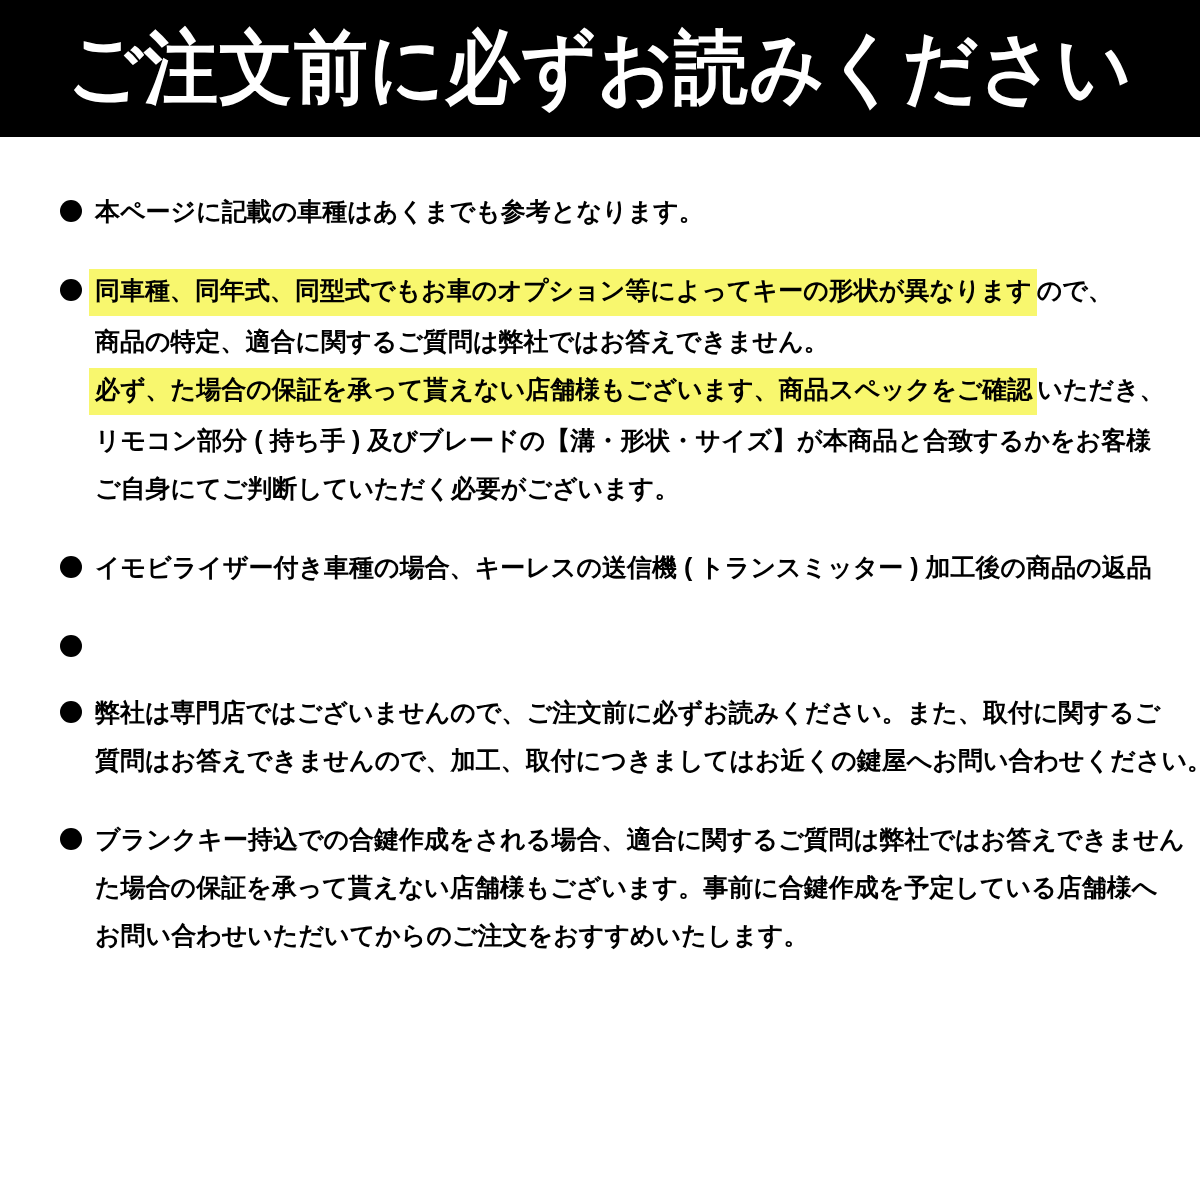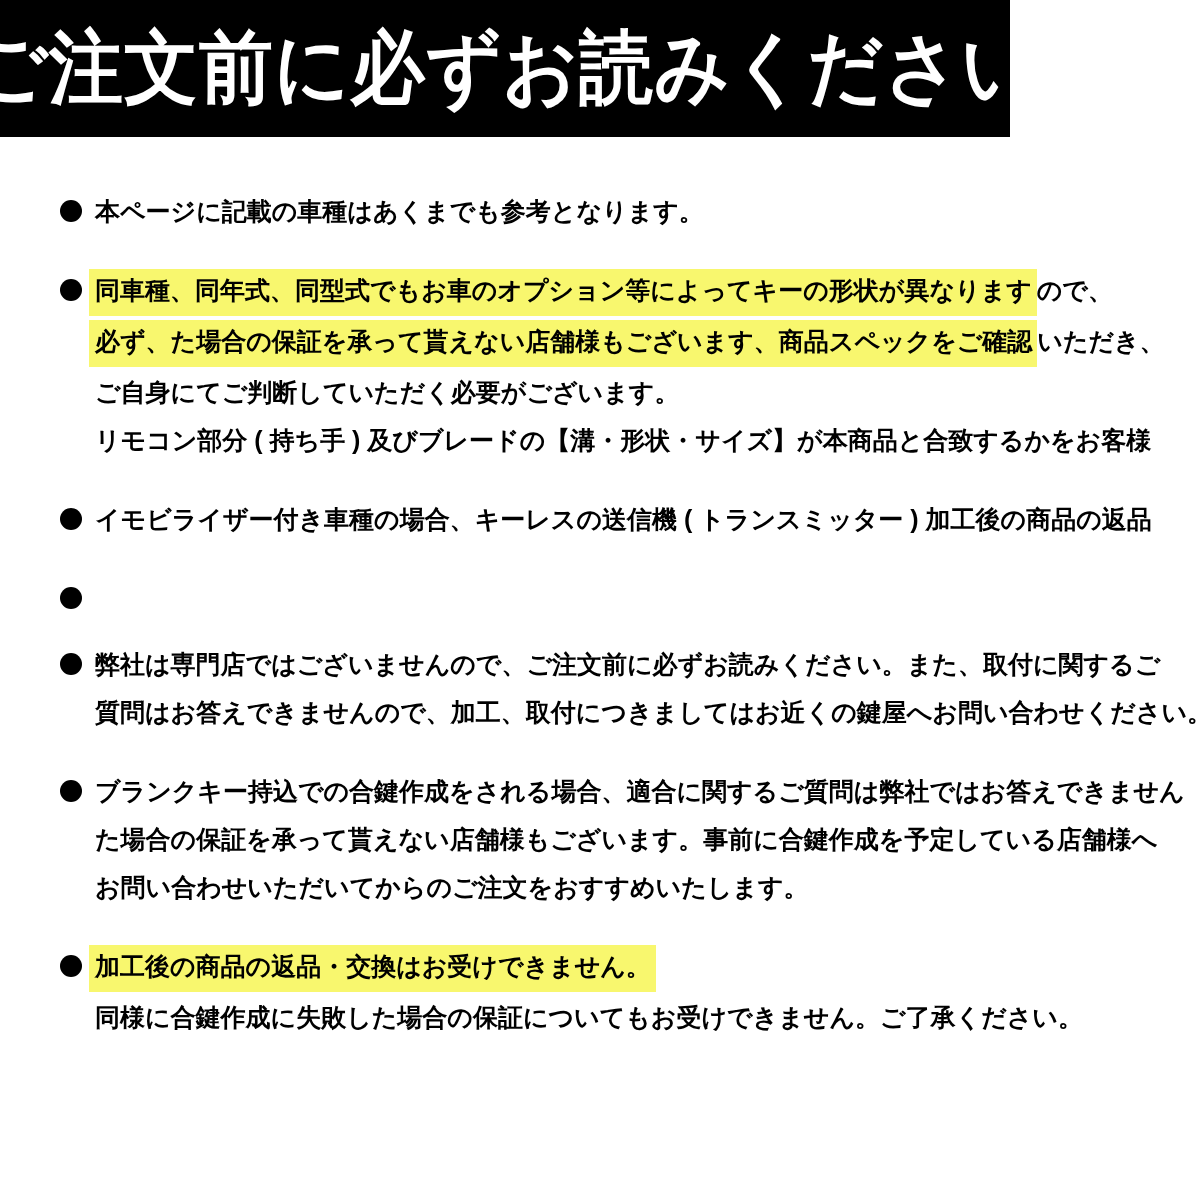--- a/index.html
+++ b/index.html
@@ -4,21 +4,21 @@
 <style>
   * { box-sizing: border-box; }
   html, body {
     margin: 0; padding: 0;
     width: 1200px; height: 1200px;
     background: #ffffff;
     font-family: "Liberation Sans", "DejaVu Sans", sans-serif;
     overflow: hidden;
   }
   .header {
-    width: 1010px; height: 137px;
+    width: 1200px; height: 137px;
     background: var(--header-bg, #000000);
     display: flex; align-items: center; justify-content: center;
   }
   .header-title {
     margin: 0;
     color: var(--header-fg, #ffffff);
     font-size: 74px;
     font-weight: 900;
     letter-spacing: 1px;
     white-space: nowrap;
@@ -66,23 +66,24 @@
     <span class="bullet"></span>
     <div class="lines">
       <div class="line"><span>本ページに記載の車種はあくまでも参考となります。</span></div>
     </div>
   </div>
 
   <div class="notice-item">
     <span class="bullet"></span>
     <div class="lines">
       <div class="line"><span class="hl">同車種、同年式、同型式でもお車のオプション等によってキーの形状が異なります</span><span>ので、</span></div>
+      <div class="line"><span>商品の特定、適合に関するご質問は弊社ではお答えできません。</span></div>
       <div class="line"><span class="hl">必ず、た場合の保証を承って貰えない店舗様もございます、商品スペックをご確認</span><span>いただき、</span></div>
+      <div class="line"><span>リモコン部分 ( 持ち手 ) 及びブレードの【溝・形状・サイズ】が本商品と合致するかをお客様</span></div>
       <div class="line"><span>ご自身にてご判断していただく必要がございます。</span></div>
-      <div class="line"><span>リモコン部分 ( 持ち手 ) 及びブレードの【溝・形状・サイズ】が本商品と合致するかをお客様</span></div>
     </div>
   </div>
 
   <div class="notice-item">
     <span class="bullet"></span>
     <div class="lines">
       <div class="line"><span>イモビライザー付き車種の場合、キーレスの送信機 ( トランスミッター ) 加工後の商品の返品</span></div>
     </div>
   </div>
 
@@ -100,21 +101,14 @@
 
   <div class="notice-item">
     <span class="bullet"></span>
     <div class="lines">
       <div class="line"><span>ブランクキー持込での合鍵作成をされる場合、適合に関するご質問は弊社ではお答えできません</span></div>
       <div class="line"><span>た場合の保証を承って貰えない店舗様もございます。事前に合鍵作成を予定している店舗様へ</span></div>
       <div class="line"><span>お問い合わせいただいてからのご注文をおすすめいたします。</span></div>
     </div>
   </div>
 
-  <div class="notice-item">
-    <span class="bullet"></span>
-    <div class="lines">
-      <div class="line"><span class="hl">加工後の商品の返品・交換はお受けできません。</span></div>
-      <div class="line"><span>同様に合鍵作成に失敗した場合の保証についてもお受けできません。ご了承ください。</span></div>
-    </div>
-  </div>
 
 </div>
 
 </body></html>

